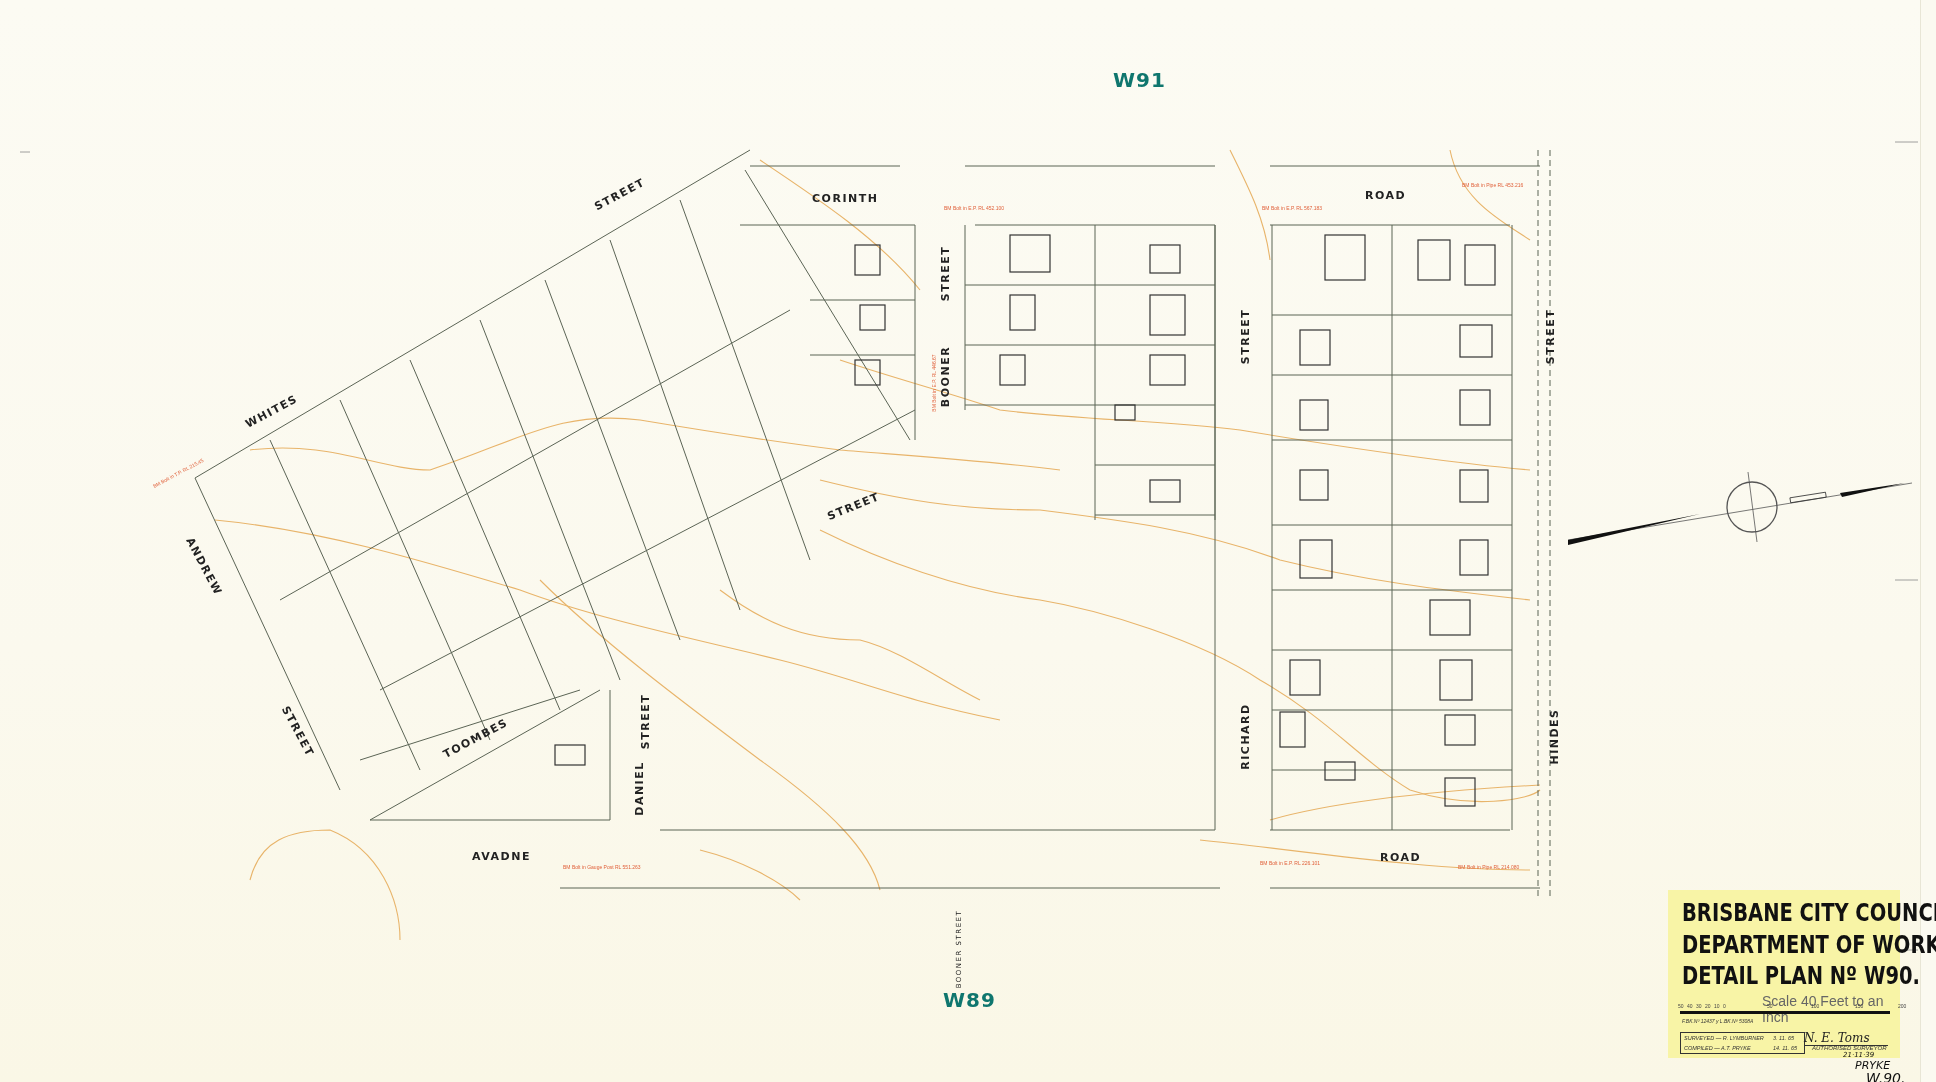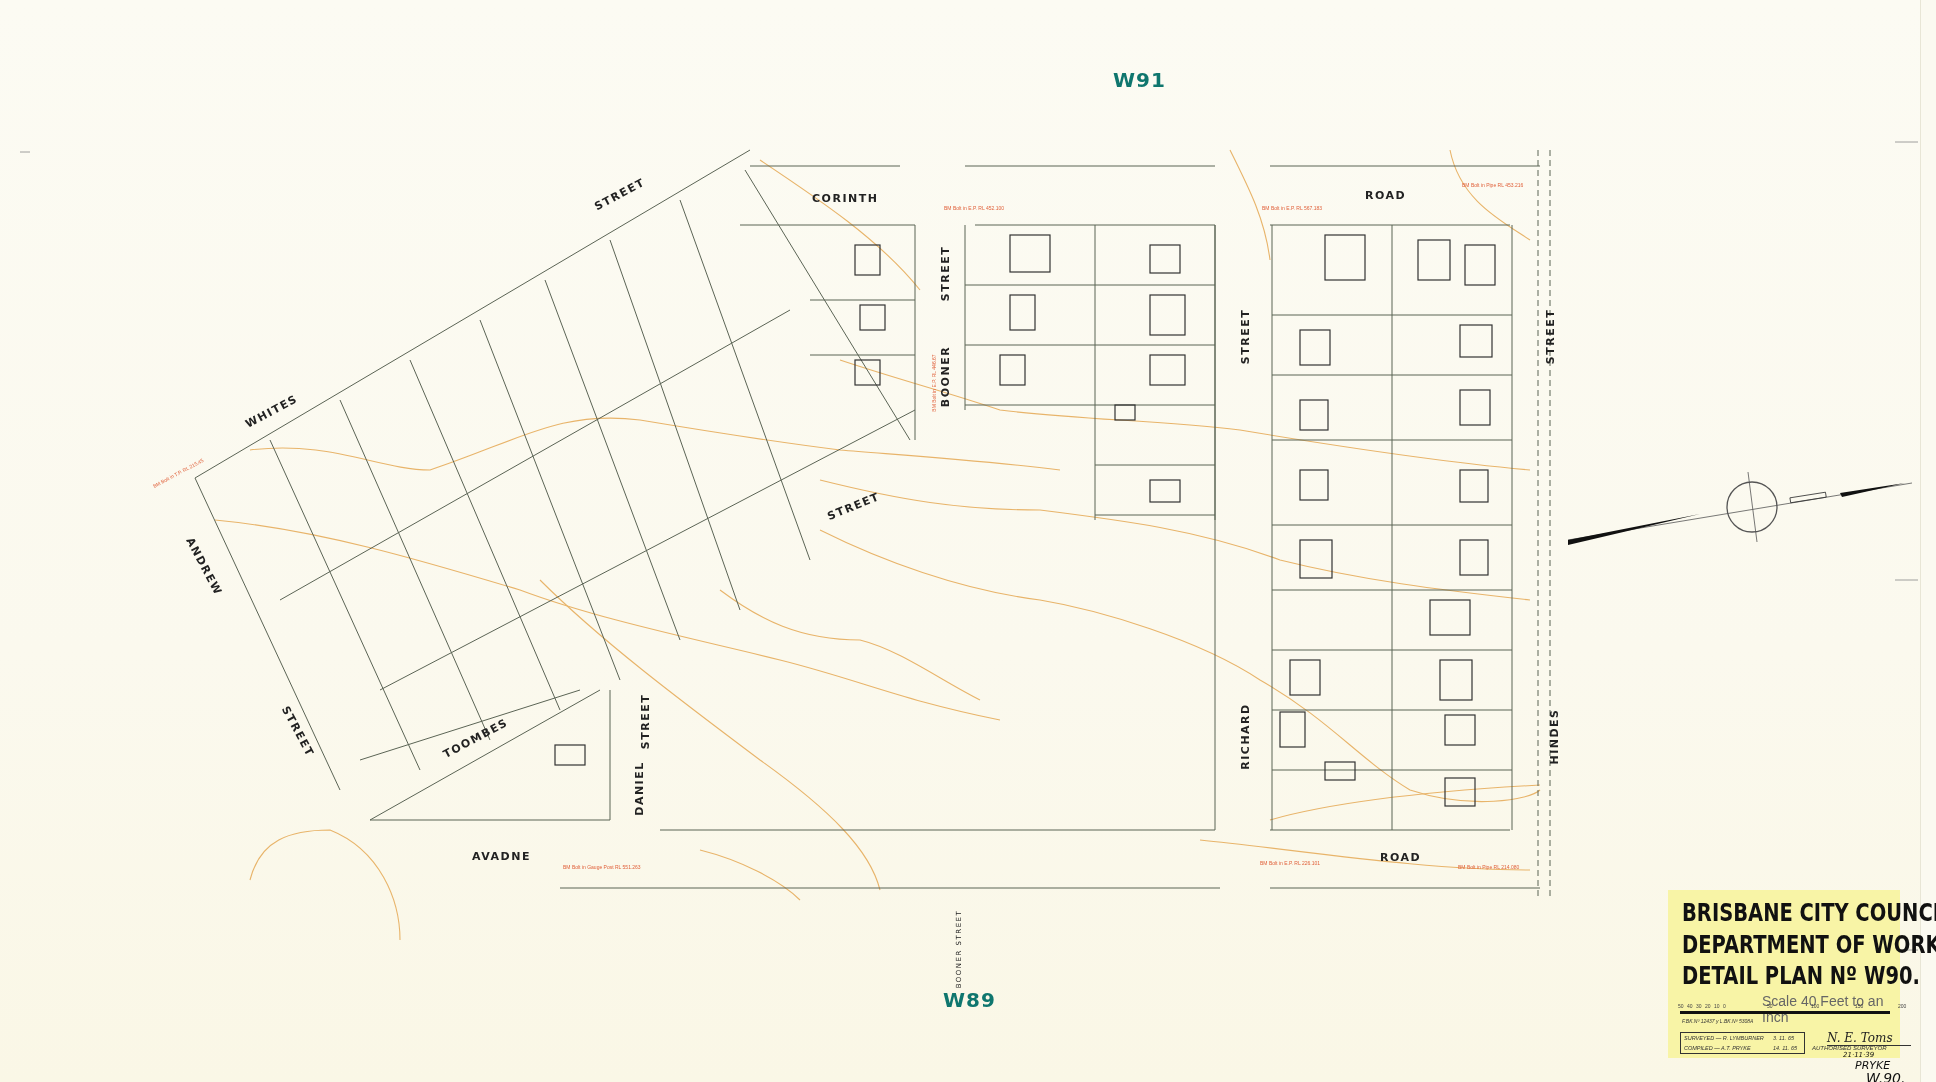--- a/index.html
+++ b/index.html
@@ -10,21 +10,21 @@
   .street{position:absolute;font-family:"DejaVu Sans",sans-serif;font-weight:bold;font-size:11px;color:#222;letter-spacing:1.5px;white-space:nowrap;transform-origin:center center;}
   .titleblock{position:absolute;left:1668px;top:890px;width:232px;height:168px;background:#f8f4a6;}
   .tb-line{position:absolute;left:14px;font-family:"DejaVu Sans",sans-serif;font-weight:bold;color:#111;white-space:nowrap;transform:scaleX(0.78);transform-origin:left top;}
   .tb-scale{position:absolute;left:94px;top:103px;font-size:14px;color:#666;}
   .tb-bar{position:absolute;left:12px;top:121px;width:210px;height:3px;background:#111;}
   .tb-ticks{position:absolute;left:10px;top:113px;width:216px;font-size:5px;color:#444;}
   .tb-ticks span{position:absolute;}
   .tb-ref{position:absolute;left:14px;top:128px;font-size:5px;font-style:italic;color:#333;}
   .tb-box{position:absolute;left:12px;top:142px;width:123px;height:20px;border:1px solid #333;font-size:5.5px;font-style:italic;color:#333;}
   .tb-box div{position:absolute;left:3px;white-space:nowrap;}
-  .tb-sig{position:absolute;left:159px;top:141px;font-family:"DejaVu Serif",serif;font-style:italic;font-size:12px;color:#222;border-bottom:1px solid #333;width:84px;}
+  .tb-sig{position:absolute;left:136px;top:141px;font-family:"DejaVu Serif",serif;font-style:italic;font-size:12px;color:#222;border-bottom:1px solid #333;width:84px;}
   .tb-auth{position:absolute;left:144px;top:155px;font-size:6px;font-style:italic;color:#333;}
   .lota{position:absolute;font-family:"DejaVu Sans",sans-serif;font-style:italic;color:#111;}
   .bm{position:absolute;font-size:5px;color:#e0603a;white-space:nowrap;}
 </style>
 </head>
 <body>
 
 <div class="sheet"></div>
 
 <svg class="map" width="1936" height="1082" viewBox="0 0 1936 1082">

